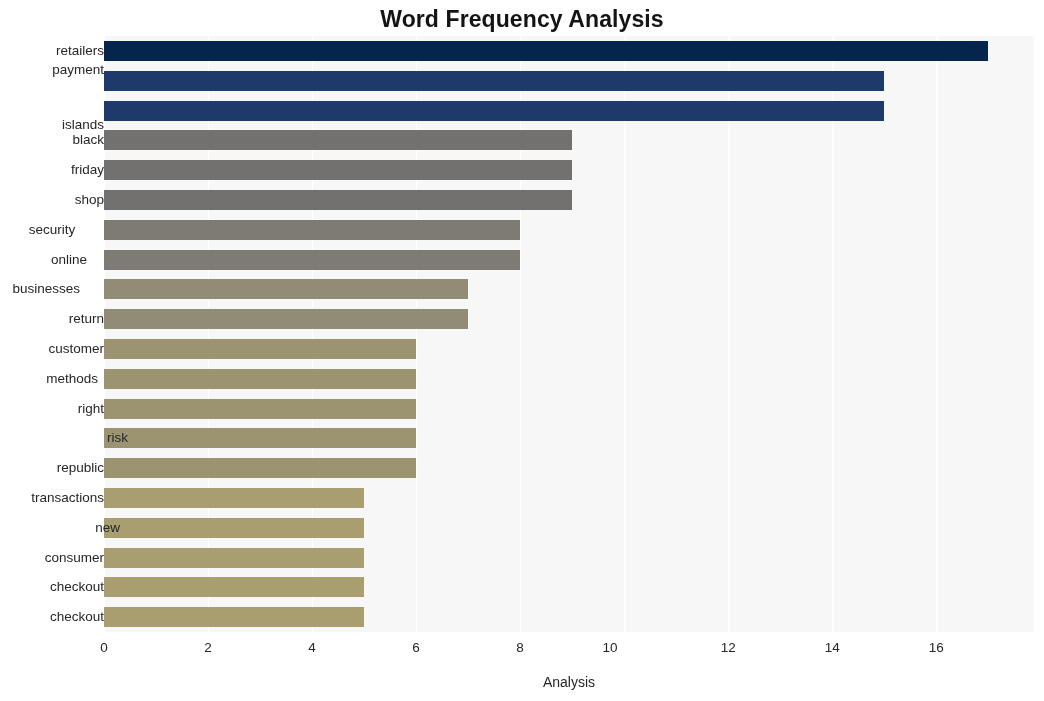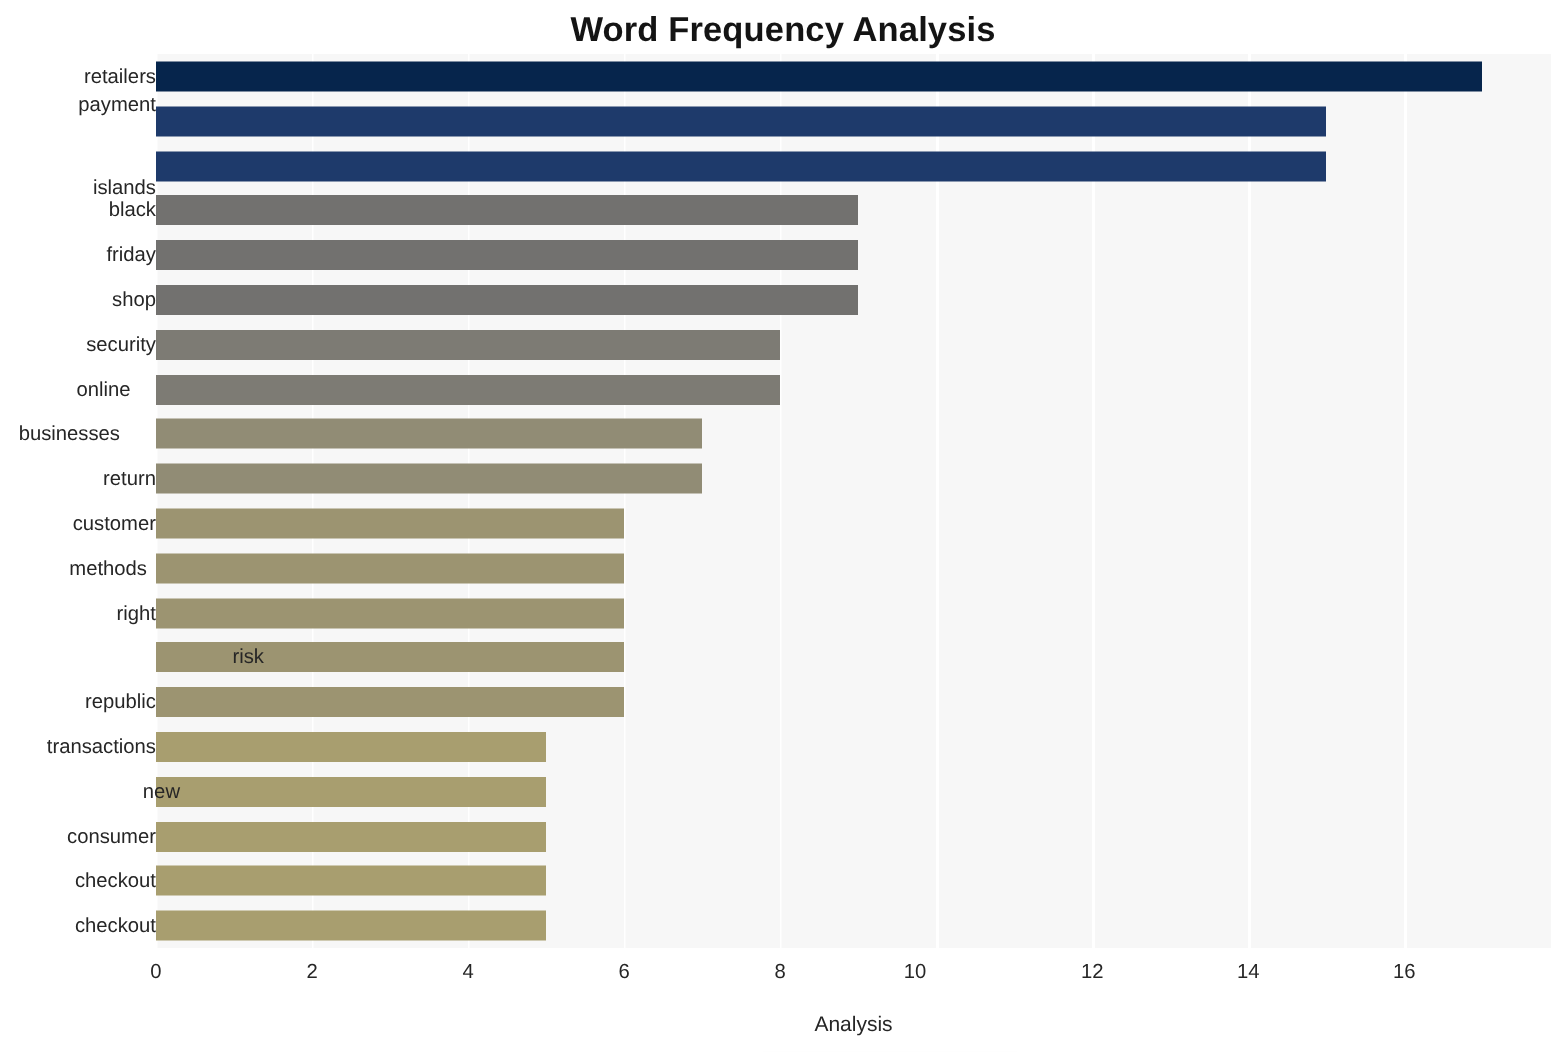--- a/index.html
+++ b/index.html
@@ -123,28 +123,28 @@
       </div>
   </div>
 
   <div id="ytick-labels">
       <div class="ytick-label" style="width: 104px; left: 0px; top: 40.9px;">retailers</div>
       <div class="ytick-label" style="width: 104px; left: 0px; top: 60px;">payment</div>
       <div class="ytick-label" style="width: 104px; left: 0px; top: 100.5px; margin-top: 14px;">islands</div>
       <div class="ytick-label" style="width: 104px; left: 0px; top: 130.3px;">black</div>
       <div class="ytick-label" style="width: 104px; left: 0px; top: 160.1px;">friday</div>
       <div class="ytick-label" style="width: 104px; left: 0px; top: 189.9px;">shop</div>
-      <div class="ytick-label" style="width: 104px; left: 0px; top: 219.7px;">security</div>
+      <div class="ytick-label" style="width: 104px; left: 0px; top: 219.7px; text-align: center;">security</div>
       <div class="ytick-label" style="width: 87px; left: 0px; top: 249.5px;">online</div>
       <div class="ytick-label" style="width: 80px; left: 0px; top: 279.3px;">businesses</div>
       <div class="ytick-label" style="width: 104px; left: 0px; top: 309.1px;">return</div>
       <div class="ytick-label" style="width: 104px; left: 0px; top: 338.9px;">customer</div>
       <div class="ytick-label" style="width: 98px; left: 0px; top: 368.7px;">methods</div>
       <div class="ytick-label" style="width: 104px; left: 0px; top: 398.5px;">right</div>
-      <div class="ytick-label" style="width: 128px; left: 0px; top: 428.3px; margin-left: 48px;">risk</div>
+      <div class="ytick-label" style="width: 128px; left: 0px; top: 428.3px;">risk</div>
       <div class="ytick-label" style="width: 104px; left: 0px; top: 458.1px;">republic</div>
       <div class="ytick-label" style="width: 104px; left: 0px; top: 487.9px;">transactions</div>
       <div class="ytick-label" style="width: 120px; left: 0px; top: 517.7px;">new</div>
       <div class="ytick-label" style="width: 104px; left: 0px; top: 547.5px;">consumer</div>
       <div class="ytick-label" style="width: 104px; left: 0px; top: 577.3px;">checkout</div>
       <div class="ytick-label" style="width: 104px; left: 0px; top: 607.1px;">checkout</div>
     </div>
   <div id="xtick-labels">
       <div class="xtick-label" style="left: 104px;">0</div>
       <div class="xtick-label" style="left: 208.027px;">2</div>

